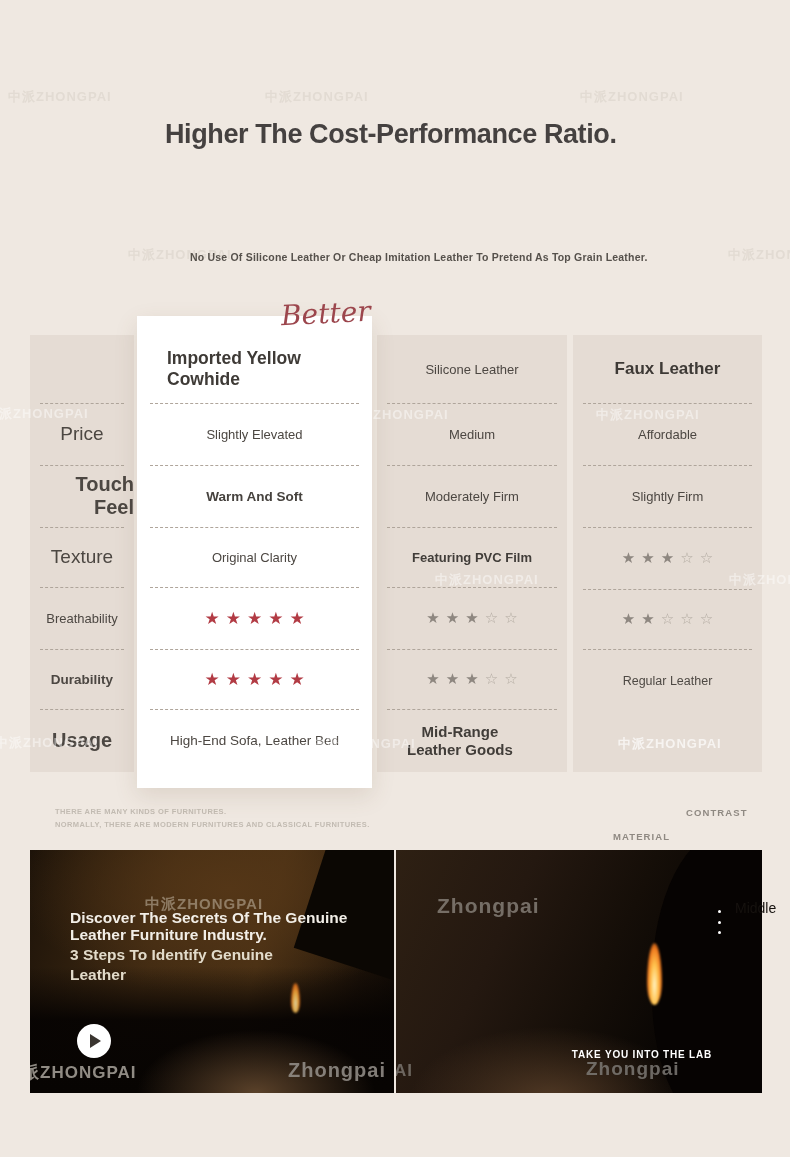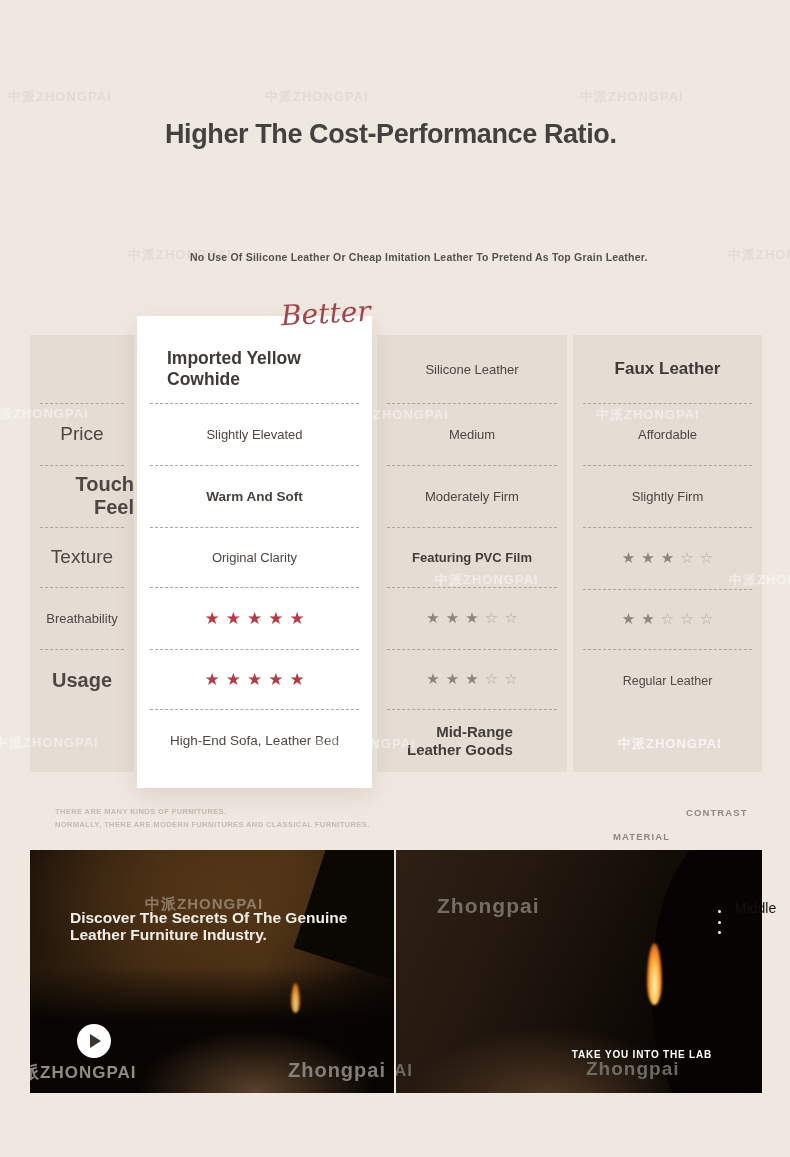--- a/index.html
+++ b/index.html
@@ -38,21 +38,21 @@
 
   .card-header{justify-content:flex-start;text-align:left;padding-left:30px;padding-right:20px;
                font-size:17.5px;font-weight:600;line-height:1.18;color:#3E3A36;}
   .cell-sm{font-size:13px;font-weight:500;color:#4C4742;}
   .cell-sm2{font-size:13.5px;font-weight:600;color:#46423E;}
   .cell-md{font-size:13.5px;font-weight:500;color:#4C4742;}
   .cell-lg{font-size:13px;font-weight:600;color:#413D39;}
   .cell-hdr-lg{font-size:17px;font-weight:600;color:#3E3A36;}
   .cell-xs{font-size:12px;font-weight:500;color:#4E4944;}
   .cell-xs2{font-size:12.5px;font-weight:500;color:#4E4944;}
-  .cell-left{justify-content:flex-start;text-align:right;padding-left:30px;
+  .cell-left{justify-content:flex-start;text-align:center;padding-left:30px;
              font-size:15px;font-weight:600;line-height:1.15;color:#413D39;}
 
   .stars{display:flex;align-items:center;justify-content:center;}
   .stars .star{margin:0 3px;}
   .stars.red .star{font-size:17px;}
   .stars.gray .star{font-size:15px;}
   .stars.red .filled{color:#B23B44;}
   .stars.gray .filled{color:#8E8780;}
   .stars .empty{color:#B3ABA2;}
 
@@ -127,20 +127,21 @@
   <div class="subheading">No Use Of Silicone Leather Or Cheap Imitation Leather To Pretend As Top Grain Leather.</div>
 
   <div class="better">Better</div>
 
   <div class="col col-labels">
     <div class="row r1"></div>
     <div class="row r2 sep lab-lg">Price</div>
     <div class="row r3 sep lab-md">Touch Feel</div>
     <div class="row r4 sep lab-lg">Texture</div>
     <div class="row r5 sep lab-sm">Breathability</div>
+    <div class="row r6 sep lab-sm2">Durability</div>
     <div class="row r7 sep lab-md">Usage</div>
   </div>
 
   <div class="col col-card">
     <div class="row r1 card-header">Imported Yellow Cowhide</div>
     <div class="row r2 sep cell-sm">Slightly Elevated</div>
     <div class="row r3 sep cell-sm2">Warm And Soft</div>
     <div class="row r4 sep cell-sm">Original Clarity</div>
     <div class="row r5 sep">
         <div class="stars red">
@@ -224,20 +225,24 @@
     <div>NORMALLY, THERE ARE MODERN FURNITURES AND CLASSICAL FURNITURES.</div>
   </div>
   <div class="tab tab-material">MATERIAL</div>
   <div class="tab tab-contrast">CONTRAST</div>
 
   <div class="vpanel vleft">
     <div class="wm wm-v wm-tile-dark" style="left:115px;top:45px;">中派ZHONGPAI</div>
     <div class="vl-title">
       <div>Discover The Secrets Of The Genuine</div>
       <div>Leather Furniture Industry.</div>
+    </div>
+    <div class="vl-sub">
+      <div>3 Steps To Identify Genuine</div>
+      <div>Leather</div>
     </div>
     <div class="flame flame-l"></div>
     <div class="play">
       <div class="play-tri"></div>
     </div>
     <div class="wm wm-v wm-zh-big" style="left:-26px;top:211px;">中派ZHONGPAI</div>
     <div class="wm wm-v wm-brand" style="left:258px;top:209px;font-size:20px;">Zhongpai</div>
   </div>
 
   <div class="vpanel vright">

